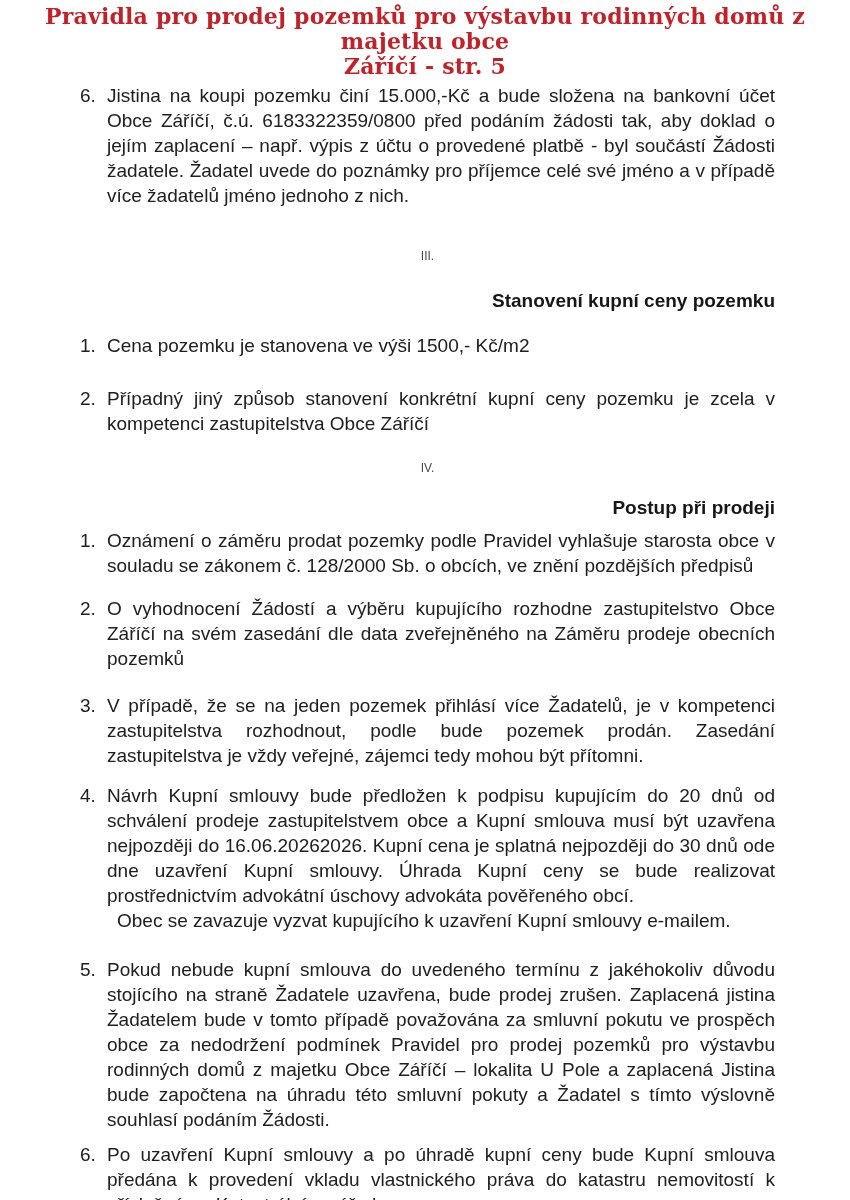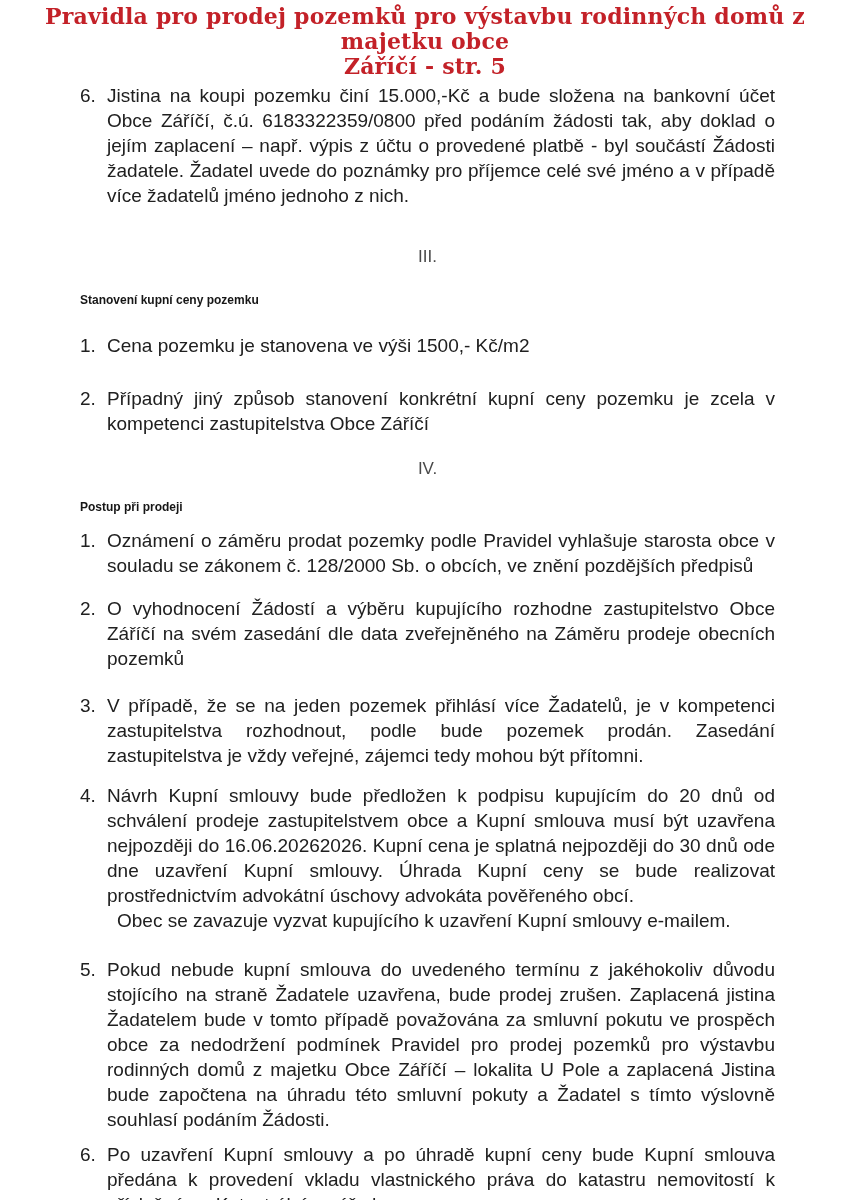--- a/index.html
+++ b/index.html
@@ -50,27 +50,27 @@
   .list-item .body { flex: 1 1 auto; min-width: 0; }
   .list-item .txt {
     text-align: justify;
   }
   .list-item .extra {
     text-align: left;
     margin-left: 10px;
   }
   .sec-num {
     text-align: center;
-    font-size: 17px;
+    font-size: 12px;
     line-height: 25px;
     color: #4a4a4a;
   }
   .sec-head {
-    text-align: left;
-    font-size: 12px;
+    text-align: right;
+    font-size: 19px;
     line-height: 25px;
     font-weight: 700;
     color: #161616;
   }
   
   .mt-intro  { margin-top: 4px; }
   .mt-sec3n  { margin-top: 36px; }
   .mt-sec3h  { margin-top: 19px; }
   .mt-s3i1   { margin-top: 20px; }
   .mt-s3i2   { margin-top: 28px; }

